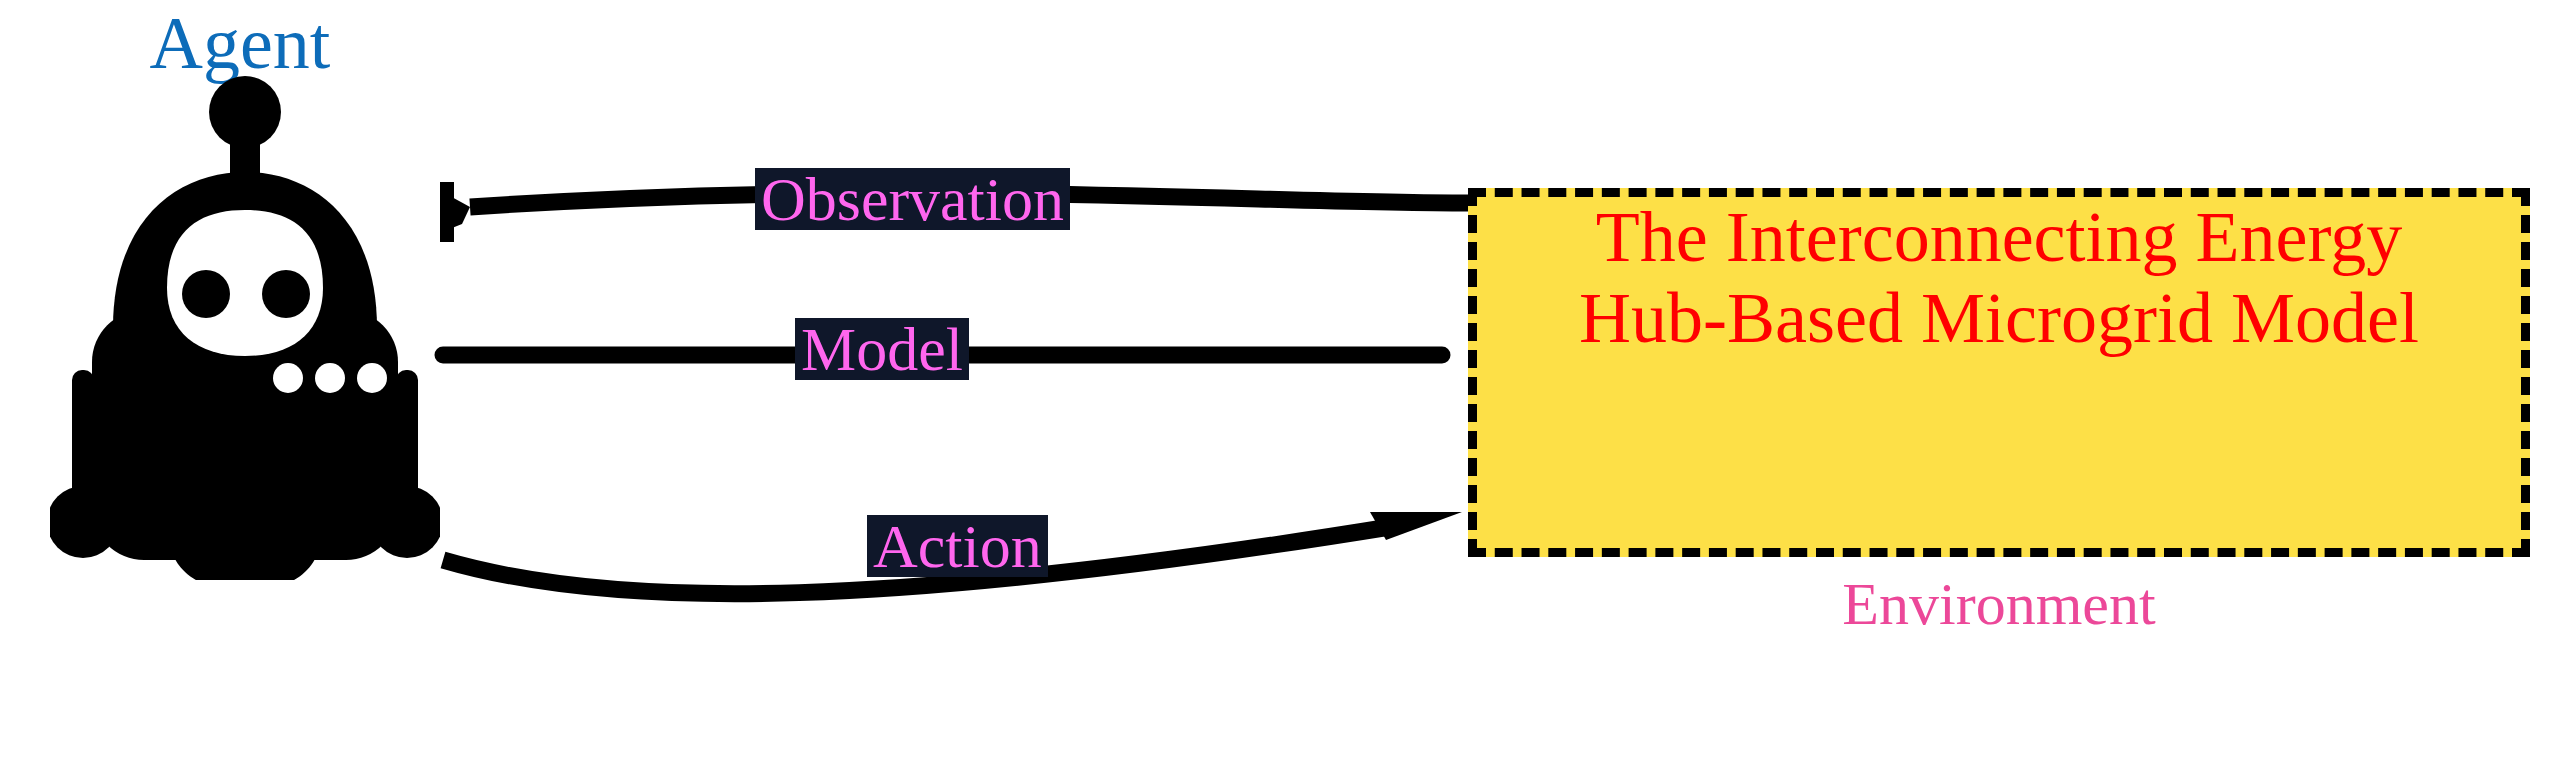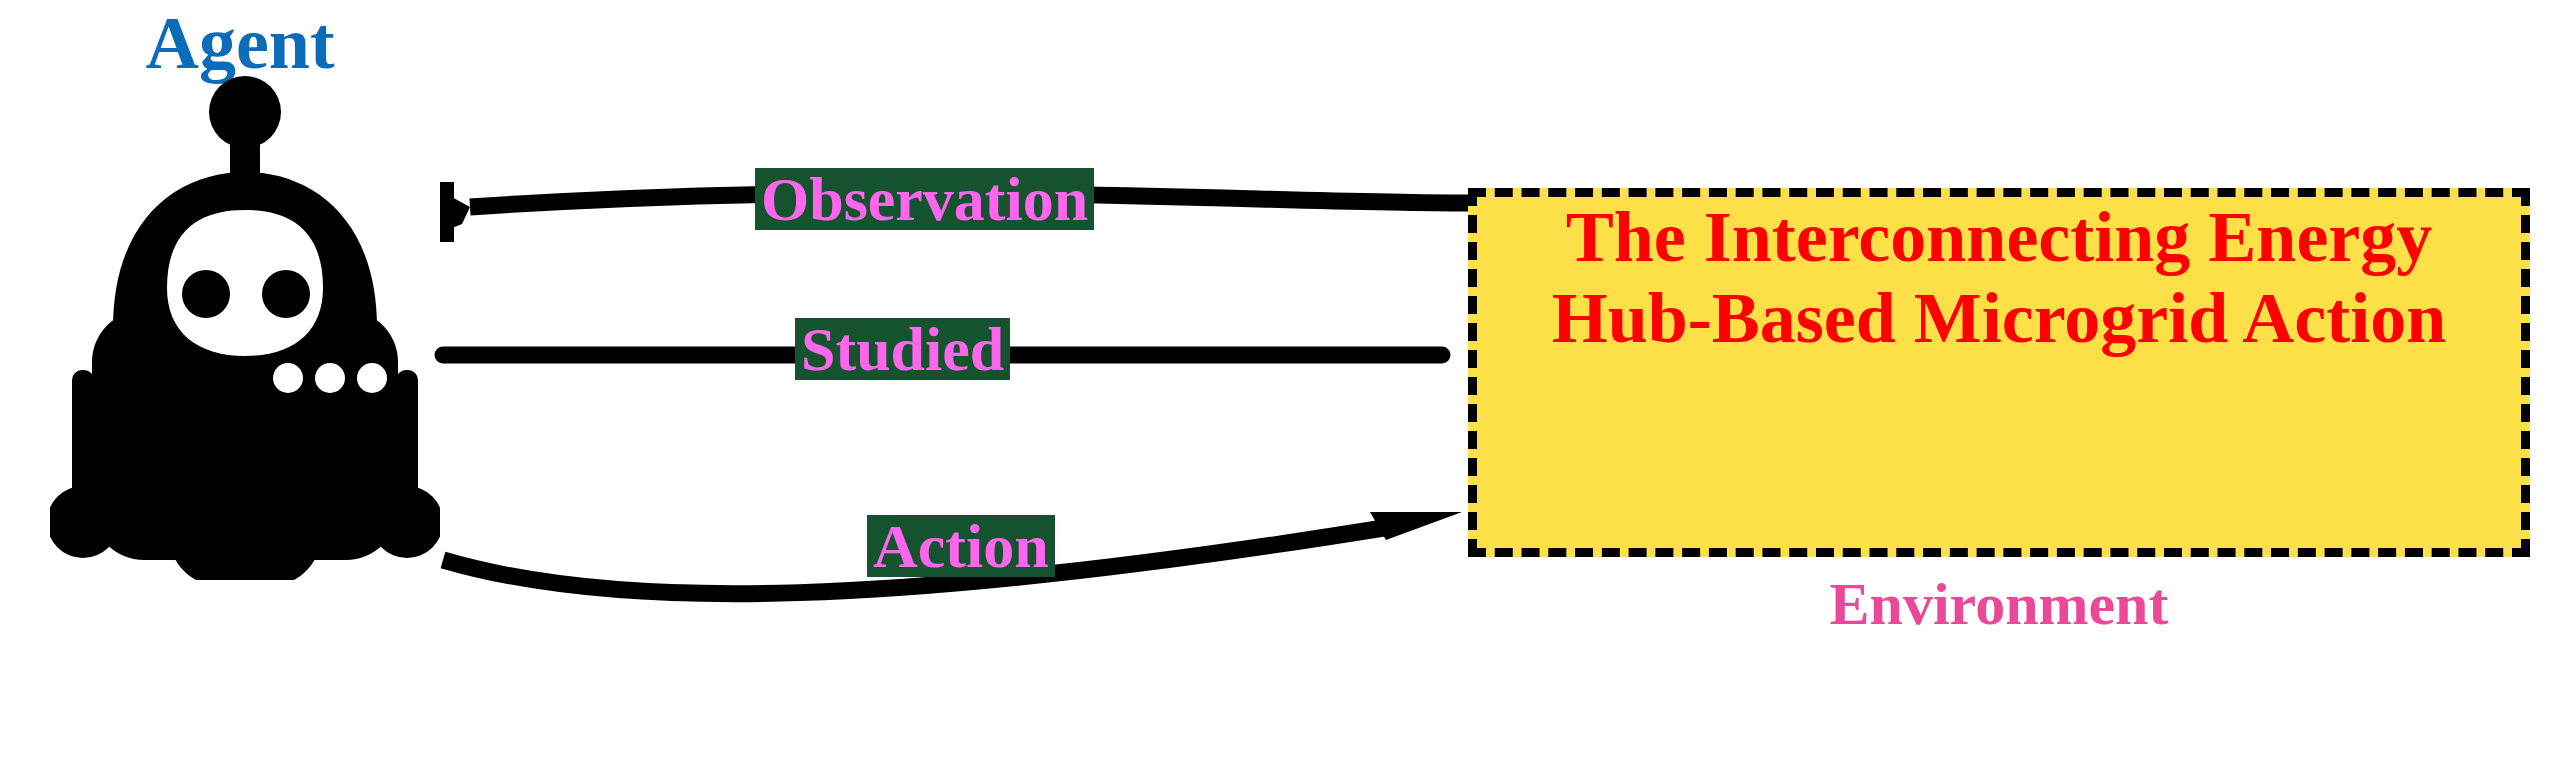--- a/index.html
+++ b/index.html
@@ -13,21 +13,20 @@
     position: relative;
     overflow: hidden;
     font-family: "Liberation Serif", "DejaVu Serif", serif;
   }
 
   #canvas {
     position: absolute;
     left: 0; top: 0;
     width: 2568px;
     height: 780px;
-    font-weight: bold;
   }
 
   
   .agent-label {
     position: absolute;
     left: 0px;
     top: 6px;
     width: 480px;
     text-align: center;
     font-size: 74px;
@@ -57,21 +56,21 @@
   }
 
   
   .edge-label {
     position: absolute;
     color: #ff66ee;
     font-size: 62px;
     line-height: 1;
     font-family: "Liberation Serif", "DejaVu Serif", serif;
     white-space: nowrap;
-    background: #14532d;
+    background: #0f172a;
     padding: 0 6px;
   }
   .lbl-observation { left: 755px; top: 168px; }
   .lbl-reward      { left: 795px; top: 318px; }
   .lbl-action      { left: 835px; top: 515px; margin-left: 32px; }
 
   
   .env-box {
     position: absolute;
     left: 1468px;
@@ -162,26 +161,26 @@
     <rect x="440" y="182" width="14" height="60" fill="#000000"></rect>
 
     <line x1="443" y1="355" x2="1442" y2="355" stroke="#000000" stroke-width="17" stroke-linecap="round"></line>
 
     <path d="M 443 560 C 620 612, 900 606, 1390 527" stroke="#000000" stroke-width="17" fill="none" stroke-linecap="butt"></path>
     <path d="M 1462 512 L 1370 512 L 1386 540 Z" fill="#000000"></path>
   </svg>
 
   <div class="edge-label lbl-observation">Observation</div>
 
-  <div class="edge-label lbl-reward">Studied</div>
+  <div class="edge-label lbl-reward">Model</div>
 
   <div class="edge-label lbl-action">Action</div>
 
   <div class="env-box">
     <div class="env-title">The Interconnecting Energy</div>
-    <div class="env-title">Hub-Based Microgrid Action</div>
+    <div class="env-title">Hub-Based Microgrid Model</div>
   </div>
 
   <div class="env-caption">
     <div>Environment</div>
   </div>
 
 </div>
 
 </body></html>

